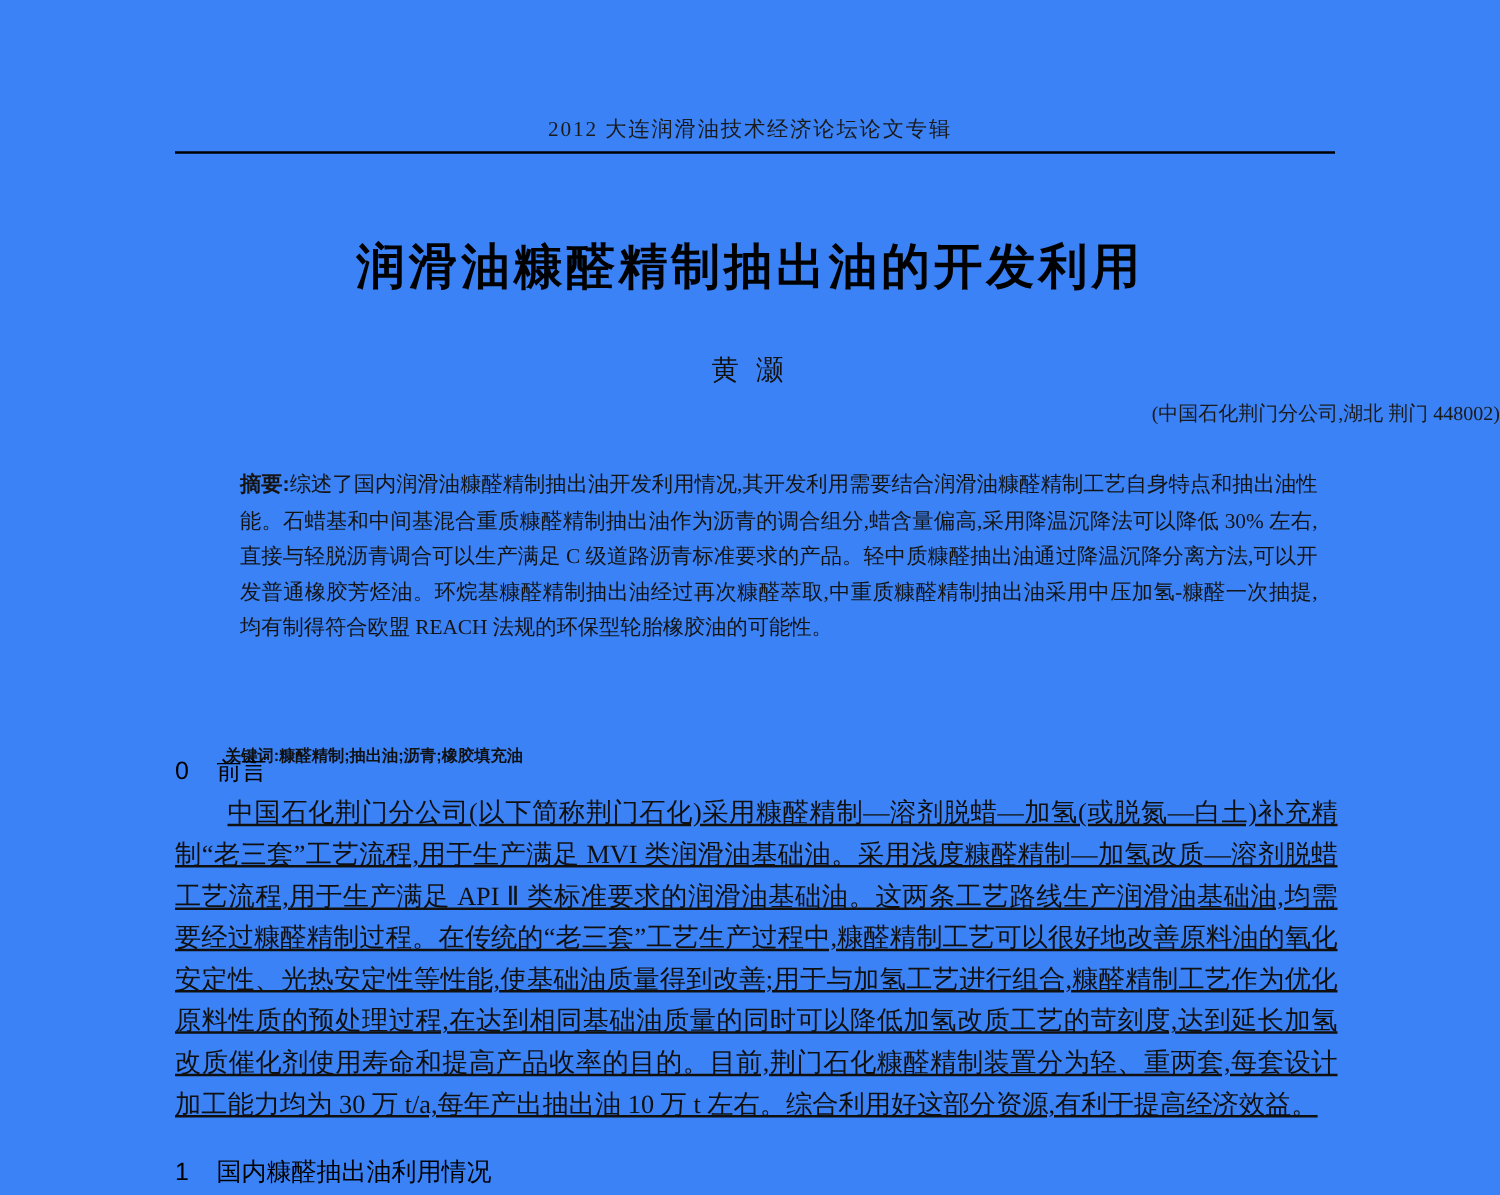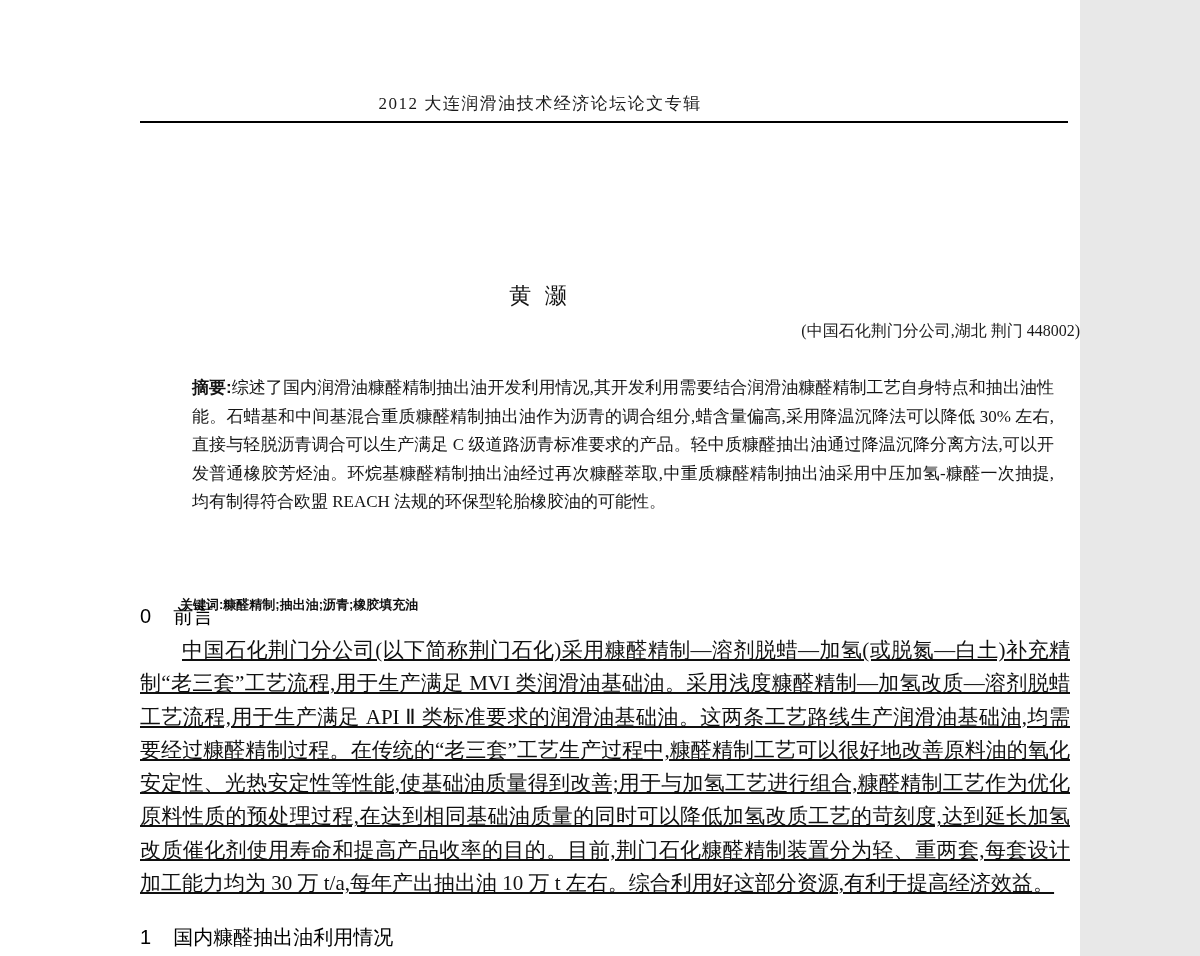--- a/index.html
+++ b/index.html
@@ -2,23 +2,23 @@
 <html><head>
 <meta charset="utf-8">
 <style>
   html, body {
     margin: 0;
     padding: 0;
     background: #e8e8e8;
   }
   .page {
     position: relative;
-    width: 1080px;
+    width: 1200px;
     height: 956px;
-    background: #ffffff;
+    background: #3b82f6;
     color: #131313;
     overflow: hidden;
     box-sizing: border-box;
     font-family: "Liberation Serif", serif;
   }
   .journal-header {
     position: absolute;
     top: 92px;
     left: 0;
     width: 100%;
@@ -125,20 +125,21 @@
 </style>
 </head>
 <body>
 
 <div class="page">
 
   <div class="journal-header">2012 大连润滑油技术经济论坛论文专辑</div>
 
   <hr class="header-rule">
 
+  <h1 class="paper-title">润滑油糠醛精制抽出油的开发利用</h1>
 
   <div class="author">黄  灏</div>
 
   <div class="affiliation">(中国石化荆门分公司,湖北 荆门 448002)</div>
 
   <div class="abstract">
     <span class="label">摘要:</span><span>综述了国内润滑油糠醛精制抽出油开发利用情况,其开发利用需要结合润滑油糠醛精制工艺自身特点和抽出油性能。石蜡基和中间基混合重质糠醛精制抽出油作为沥青的调合组分,蜡含量偏高,采用降温沉降法可以降低 30% 左右,直接与轻脱沥青调合可以生产满足 C 级道路沥青标准要求的产品。轻中质糠醛抽出油通过降温沉降分离方法,可以开发普通橡胶芳烃油。环烷基糠醛精制抽出油经过再次糠醛萃取,中重质糠醛精制抽出油采用中压加氢-糠醛一次抽提,均有制得符合欧盟 REACH 法规的环保型轮胎橡胶油的可能性。</span>
   </div>
 
   <div class="keywords">

